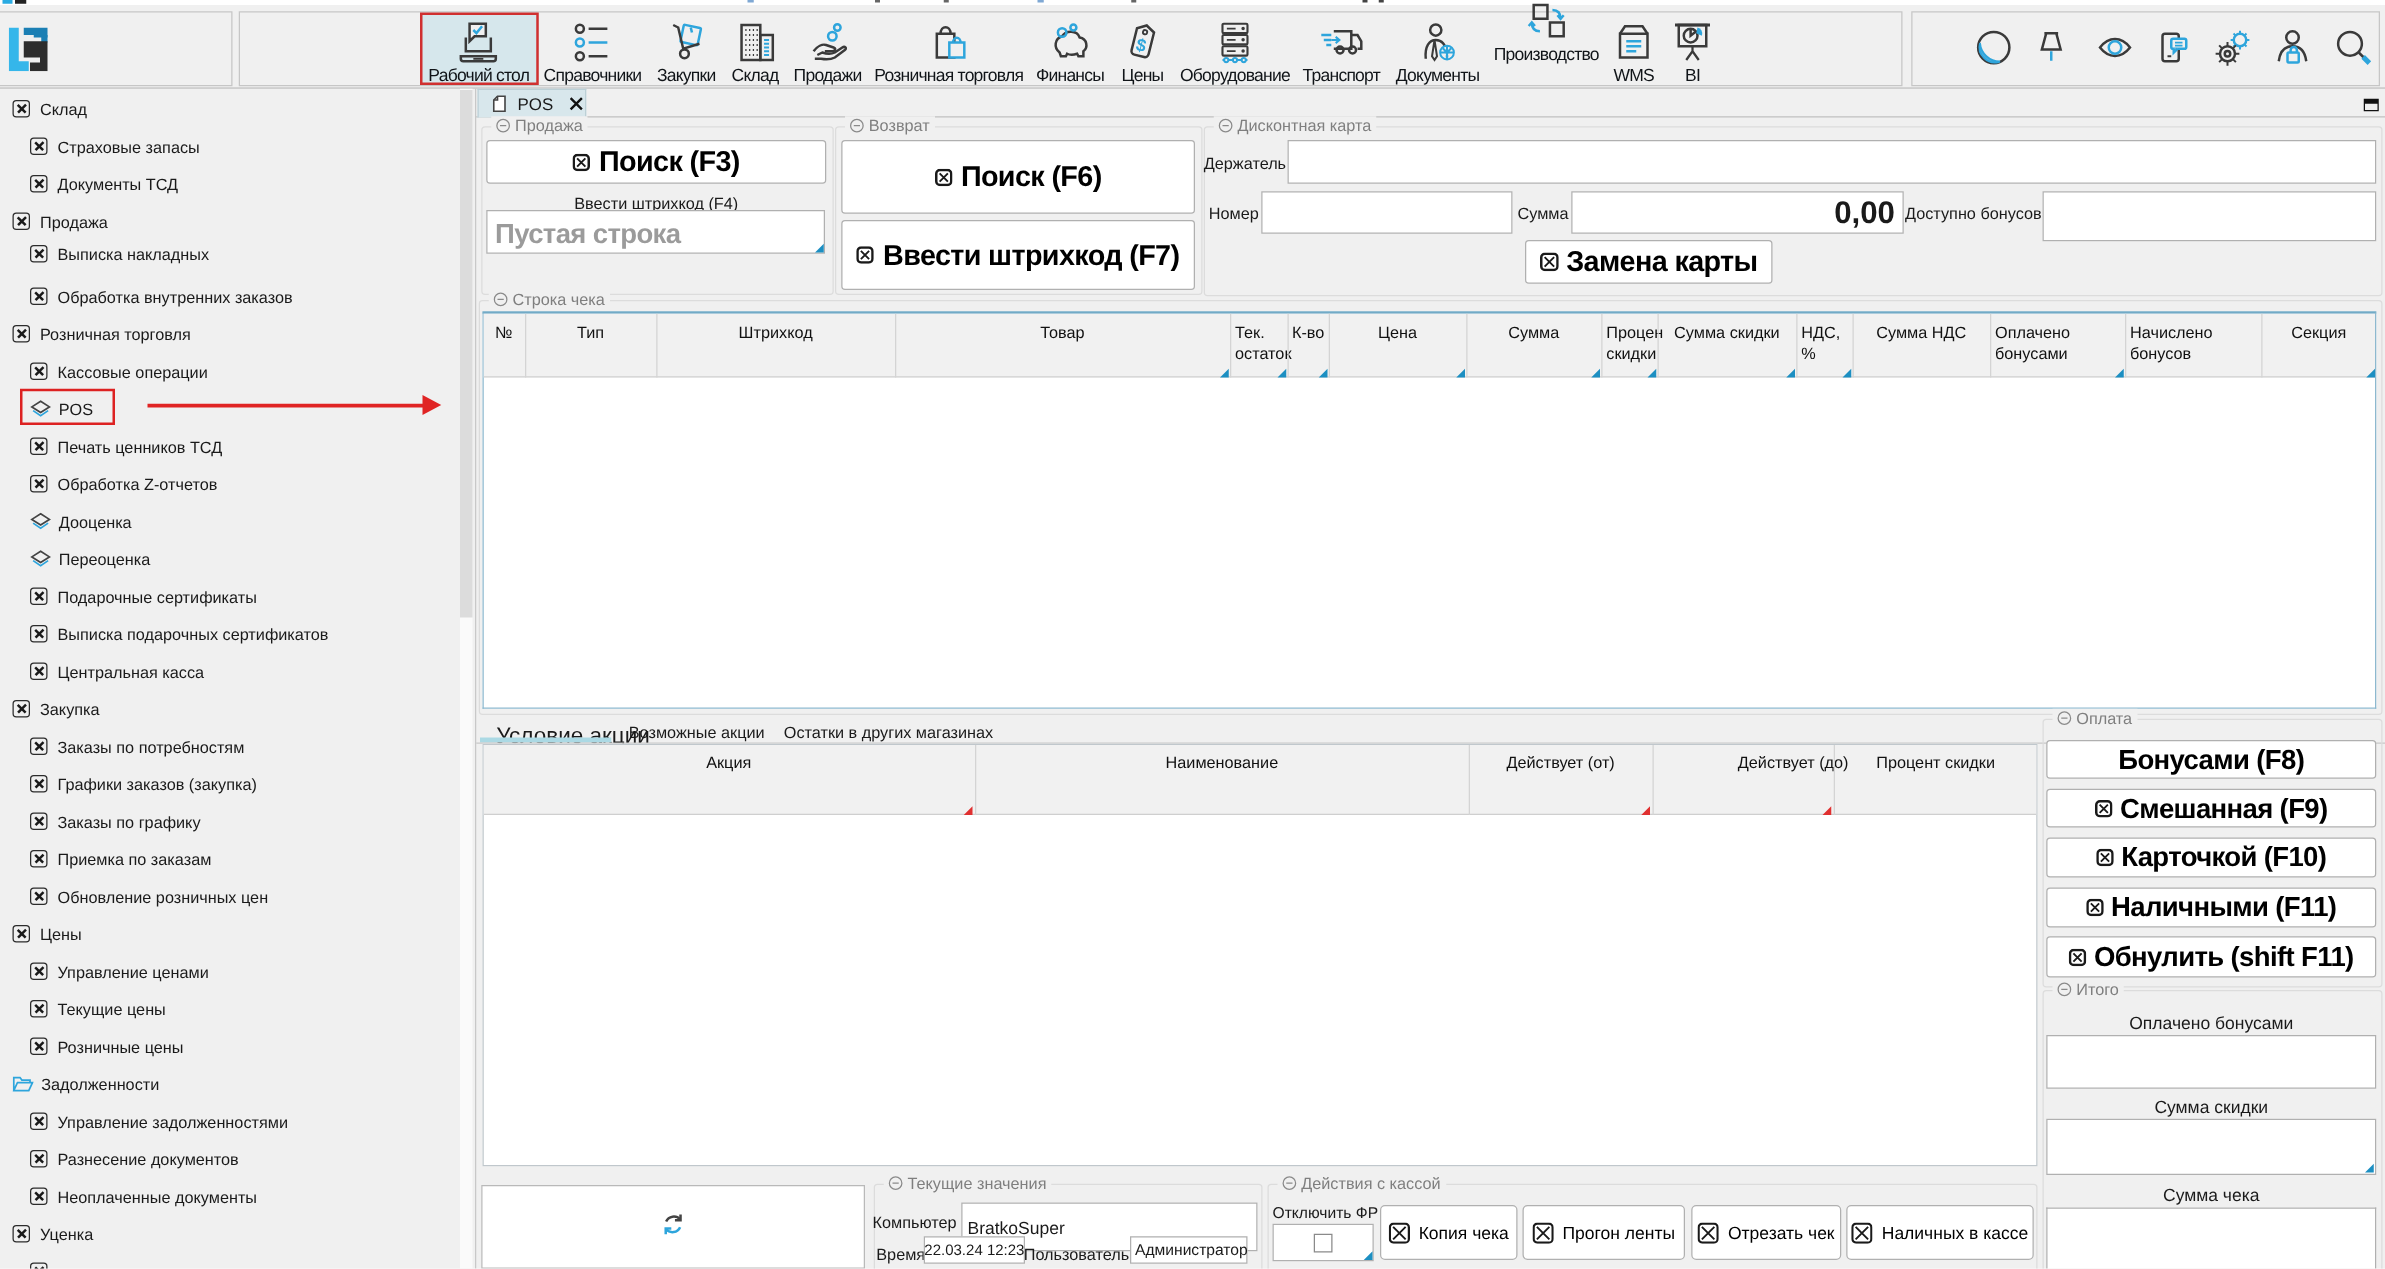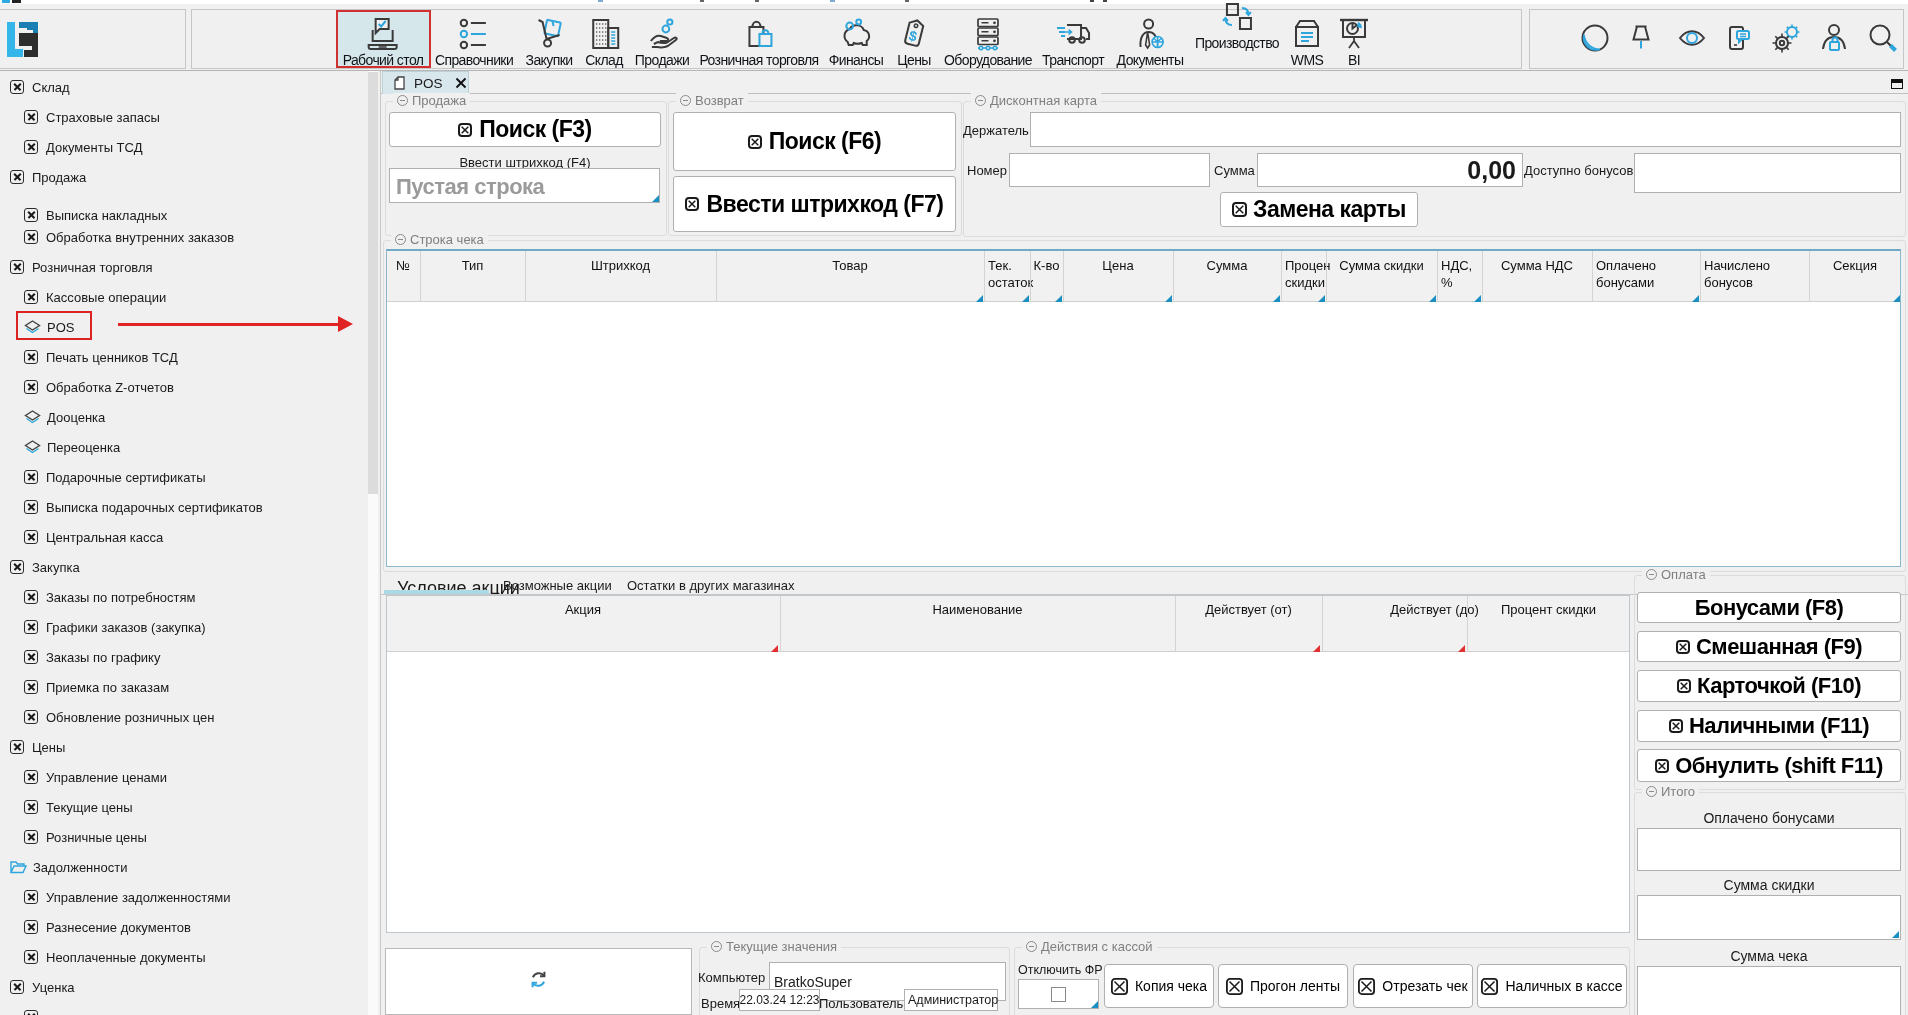--- a/index.html
+++ b/index.html
@@ -269,21 +269,21 @@
       <span>Страховые запасы</span>
     </div>
 <div class="row" style="left:24px;top:132px;">
       <span class="sxb"></span>
       <span>Документы ТСД</span>
     </div>
 <div class="row" style="left:10px;top:162px;">
       <span class="sxb"></span>
       <span>Продажа</span>
     </div>
-<div class="row" style="left:24px;top:200px;align-items:center;">
+<div class="row" style="left:24px;top:188px;align-items:center;">
       <span class="sxb"></span>
       <span>Выписка накладных</span>
     </div>
 <div class="row" style="left:24px;top:222px;">
       <span class="sxb"></span>
       <span>Обработка внутренних заказов</span>
     </div>
 <div class="row" style="left:10px;top:252px;">
       <span class="sxb"></span>
       <span>Розничная торговля</span>

